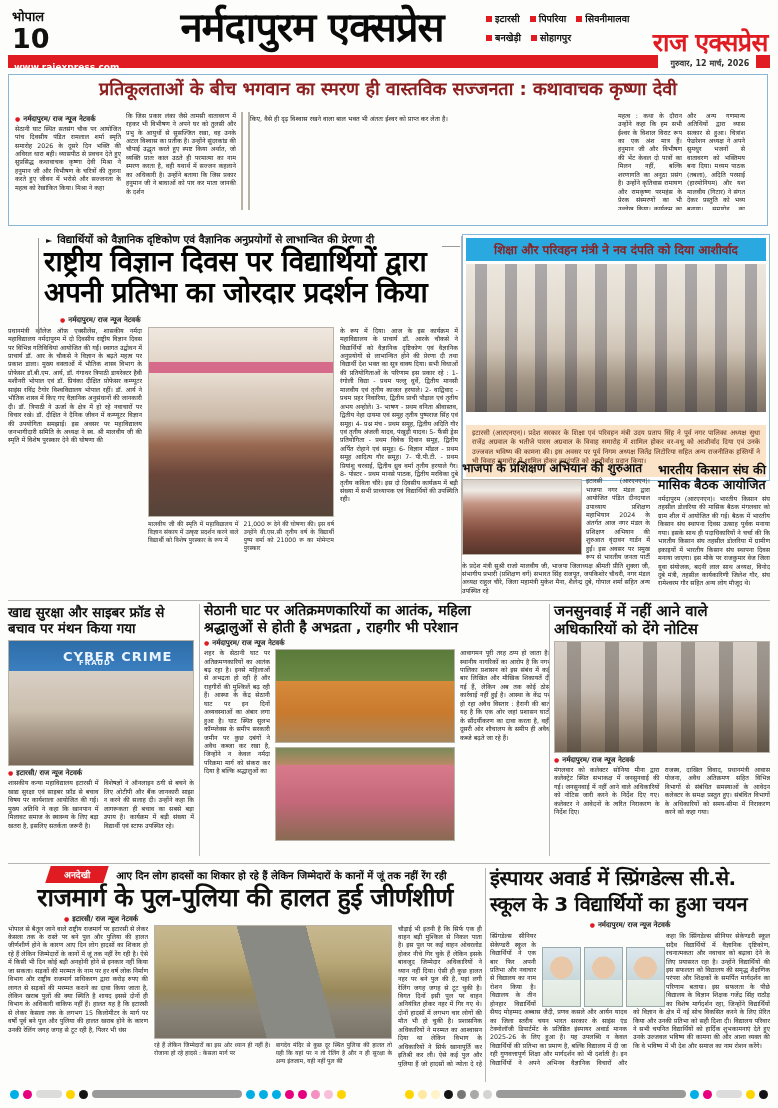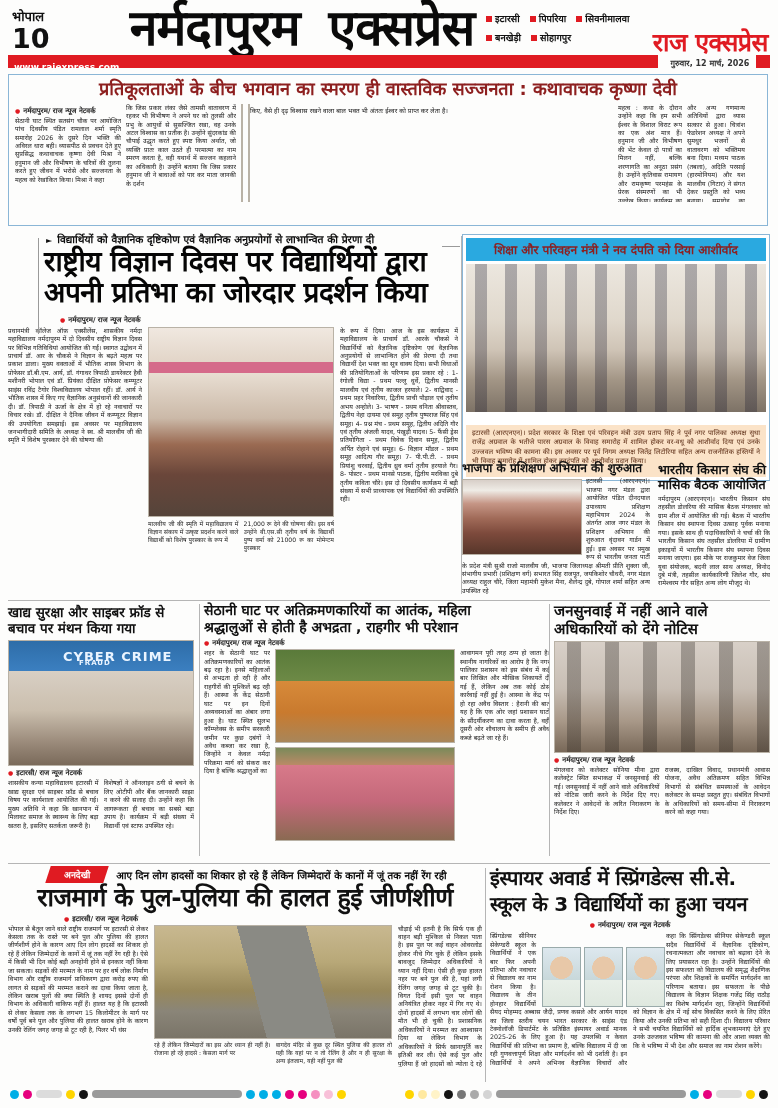--- a/index.html
+++ b/index.html
@@ -2,41 +2,41 @@
 <html><head>
 <meta charset="utf-8">
 <style>
   html,body{margin:0;padding:0;background:#e8e8e8;}
   .page{position:relative;width:778px;height:1108px;background:#fdfdfc;margin:0 auto;
         font-family:"DejaVu Sans",sans-serif;color:#111;overflow:hidden;}
   
   .hdr-city{position:absolute;left:12px;top:10px;line-height:1;}
   .hdr-city .city{font-size:13px;font-weight:800;}
   .hdr-city .pg{font-size:27px;font-weight:900;margin-top:2px;}
-  .masthead{position:absolute;left:112px;top:6px;width:380px;text-align:center;
-            font-size:50px;font-weight:900;letter-spacing:-1px;line-height:1.05;color:#0a0a0a;font-family:Liberation Mono, monospace;}
+  .masthead{position:absolute;left:122px;top:6px;width:380px;text-align:center;
+            font-size:40px;font-weight:900;letter-spacing:-1px;line-height:1.05;color:#0a0a0a;}
   .editions{position:absolute;left:486px;top:12px;width:168px;}
   .ed-row{display:flex;gap:10px;margin-bottom:6px;}
   .ed-it{display:flex;align-items:center;gap:3px;font-size:9.5px;font-weight:800;white-space:nowrap;}
   .ed-sq{width:6px;height:6px;background:#e01b22;display:inline-block;}
   .brand{position:absolute;right:10px;top:24px;font-size:25px;font-weight:900;color:#e01b22;letter-spacing:-0.5px;}
   .redbar{position:absolute;left:8px;top:55px;width:650px;height:13px;background:#e01b22;}
   .redbar span{color:#fff;font-size:9px;font-weight:800;line-height:13px;padding-left:6px;display:inline-block;}
   .hdr-date{position:absolute;left:666px;top:57px;font-size:8px;font-weight:700;color:#333;width:88px;text-align:center;}
   .hdr-sq{position:absolute;right:8px;top:55px;width:14px;height:13px;background:#e01b22;}
   
   .bt{font-size:6.3px;line-height:1.34;text-align:justify;color:#232323;overflow:hidden;}
   .byline{font-size:7px;font-weight:800;color:#222;margin:2px 0;white-space:nowrap;}
   .byline .dot::before{content:"●";color:#e01b22;font-size:6px;margin-right:3px;}
   .ph{position:relative;overflow:hidden;background:#cfc8bd;border:1px solid #b9b2a6;}
   .divider{position:absolute;background:#b5b5b5;}
   
   .katha{position:absolute;left:8px;top:74px;width:760px;height:152px;border:1px solid #8ab6d6;
          box-sizing:border-box;padding:3px 6px;}
-  .katha-hl{font-size:18px;font-weight:800;color:#8d1f1f;text-align:center;line-height:1.15;margin:1px 0 4px;}
+  .katha-hl{font-size:18px;font-weight:800;color:#8d1f1f;text-align:center;line-height:1.15;margin:1px 0 12px;}
   .katha-body{display:flex;gap:5px;height:98px;}
   .kc1{width:106px;}.kc2{width:110px;}.kc3{width:64px;}.kc4{width:58px;}
   .kphotos{width:372px;display:flex;flex-direction:row;}
   .kphotos .row{display:flex;gap:5px;height:98px;}
   .kp1{flex:1.15;background:linear-gradient(180deg,#9db8d8 0%,#7aa3cf 13%,#e7d3c0 13%,#d9b9a0 45%,#cc9988 62%,#a23326 80%,#7a1c10 100%);}
   .kp2{flex:1;background:linear-gradient(180deg,#8fb0d2 0%,#6f9cc8 12%,#e2cdb8 12%,#d2ad90 42%,#b97f5e 62%,#8a3a2a 82%,#5e2418 100%);}
   .katha-cap{font-size:6.4px;color:#222;margin-top:2px;text-align:center;}
   
   .sci{position:absolute;left:8px;top:232px;width:452px;height:366px;}
   .sci-bracket{position:absolute;left:30px;top:6px;width:1px;height:96px;background:#9a9a9a;}

